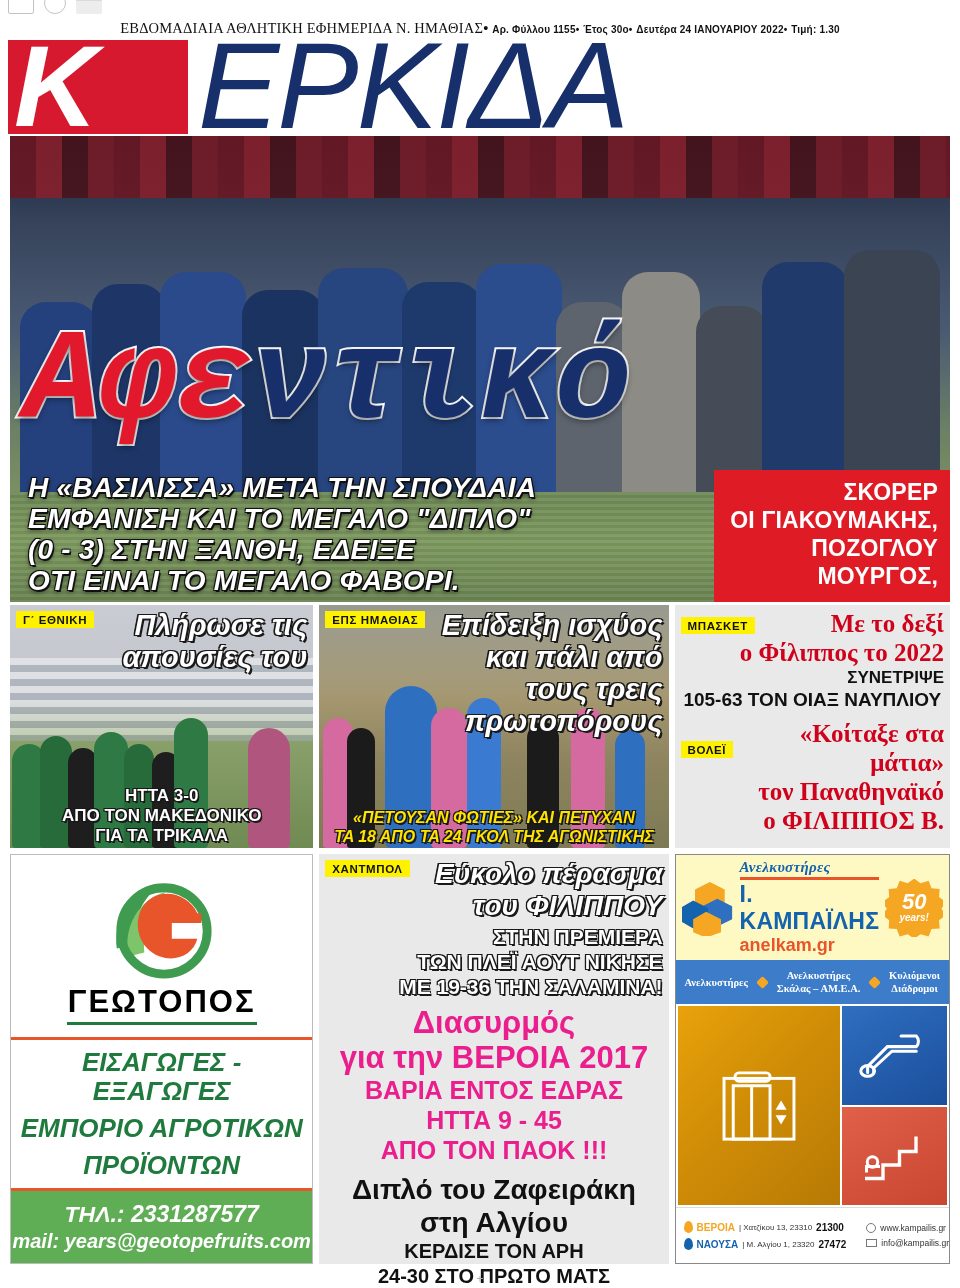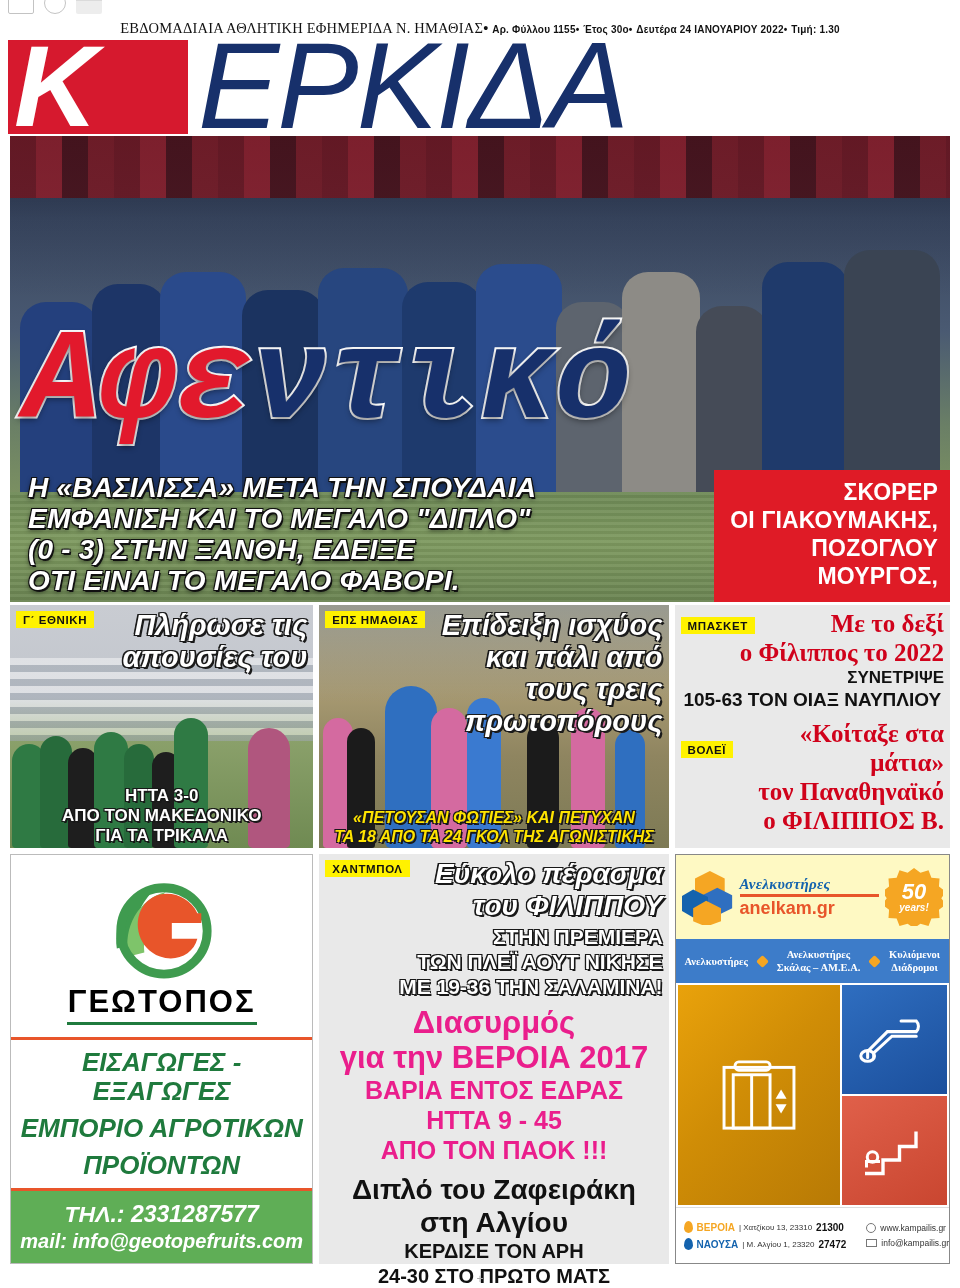--- a/index.html
+++ b/index.html
@@ -582,21 +582,21 @@
     </div>
     <div class="ad-rule"></div>
     <div class="ad-mid">
       <div>ΕΙΣΑΓΩΓΕΣ - ΕΞΑΓΩΓΕΣ</div>
       <div>ΕΜΠΟΡΙΟ ΑΓΡΟΤΙΚΩΝ</div>
       <div>ΠΡΟΪΟΝΤΩΝ</div>
     </div>
     <div class="ad-rule"></div>
     <div class="ad-foot">
       <div class="t1">ΤΗΛ.: 2331287577</div>
-      <div class="t2">mail: info@geotopefruits.com</div>
+      <div class="t2">mail: years@geotopefruits.com</div>
     </div>
   </div>
 
   <div class="mid-col">
     <div class="mid-top-row">
       <span class="tagwrap">
         <span class="tag">ΧΑΝΤΜΠΟΛ</span>
       </span>
       <span class="mid-head">
         <div class="h1">Εύκολο πέρασμα</div>
@@ -632,20 +632,21 @@
         <svg viewBox="0 0 56 60" width="52" height="56">
           <polygon points="30,2 46,10 46,26 30,34 14,26 14,10" fill="#f5a623"></polygon>
           <polygon points="38,20 54,28 54,42 38,50 22,42 22,28" fill="#2f6fc0"></polygon>
           <polygon points="12,22 28,30 28,44 12,52 -2,44 -2,30" fill="#1463ae"></polygon>
           <polygon points="26,34 42,42 42,56 26,62 12,56 12,42" fill="#f5a623"></polygon>
         </svg>
       </div>
       <div class="ar-title">
         <div class="t-anel">Ανελκυστήρες</div>
         <div class="t-rule"></div>
+        <div class="t-name">Ι. ΚΑΜΠΑΪΛΗΣ</div>
         <div class="t-site">anelkam.gr</div>
       </div>
       <div class="badge50">
         <span class="n">50</span>
         <span class="y">years!</span>
       </div>
     </div>
 
     <div class="ar-services">
       <span class="svc">Ανελκυστήρες</span>

